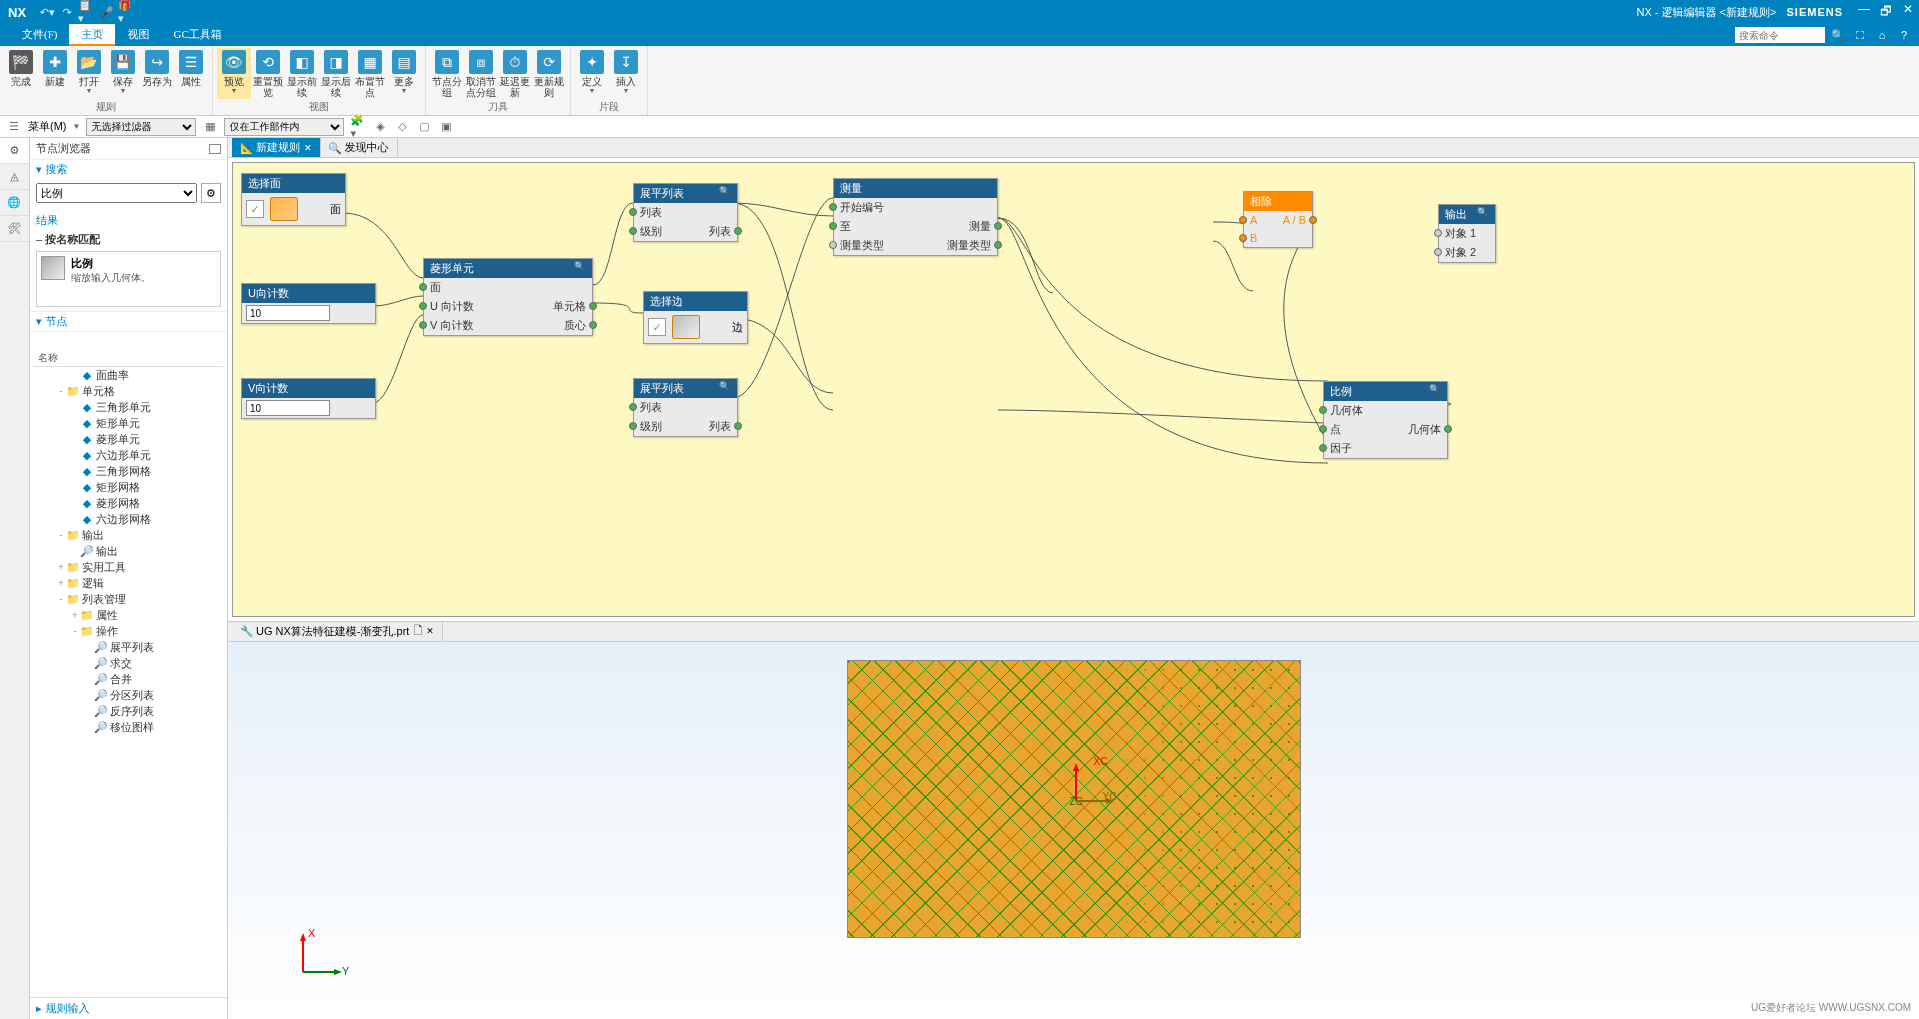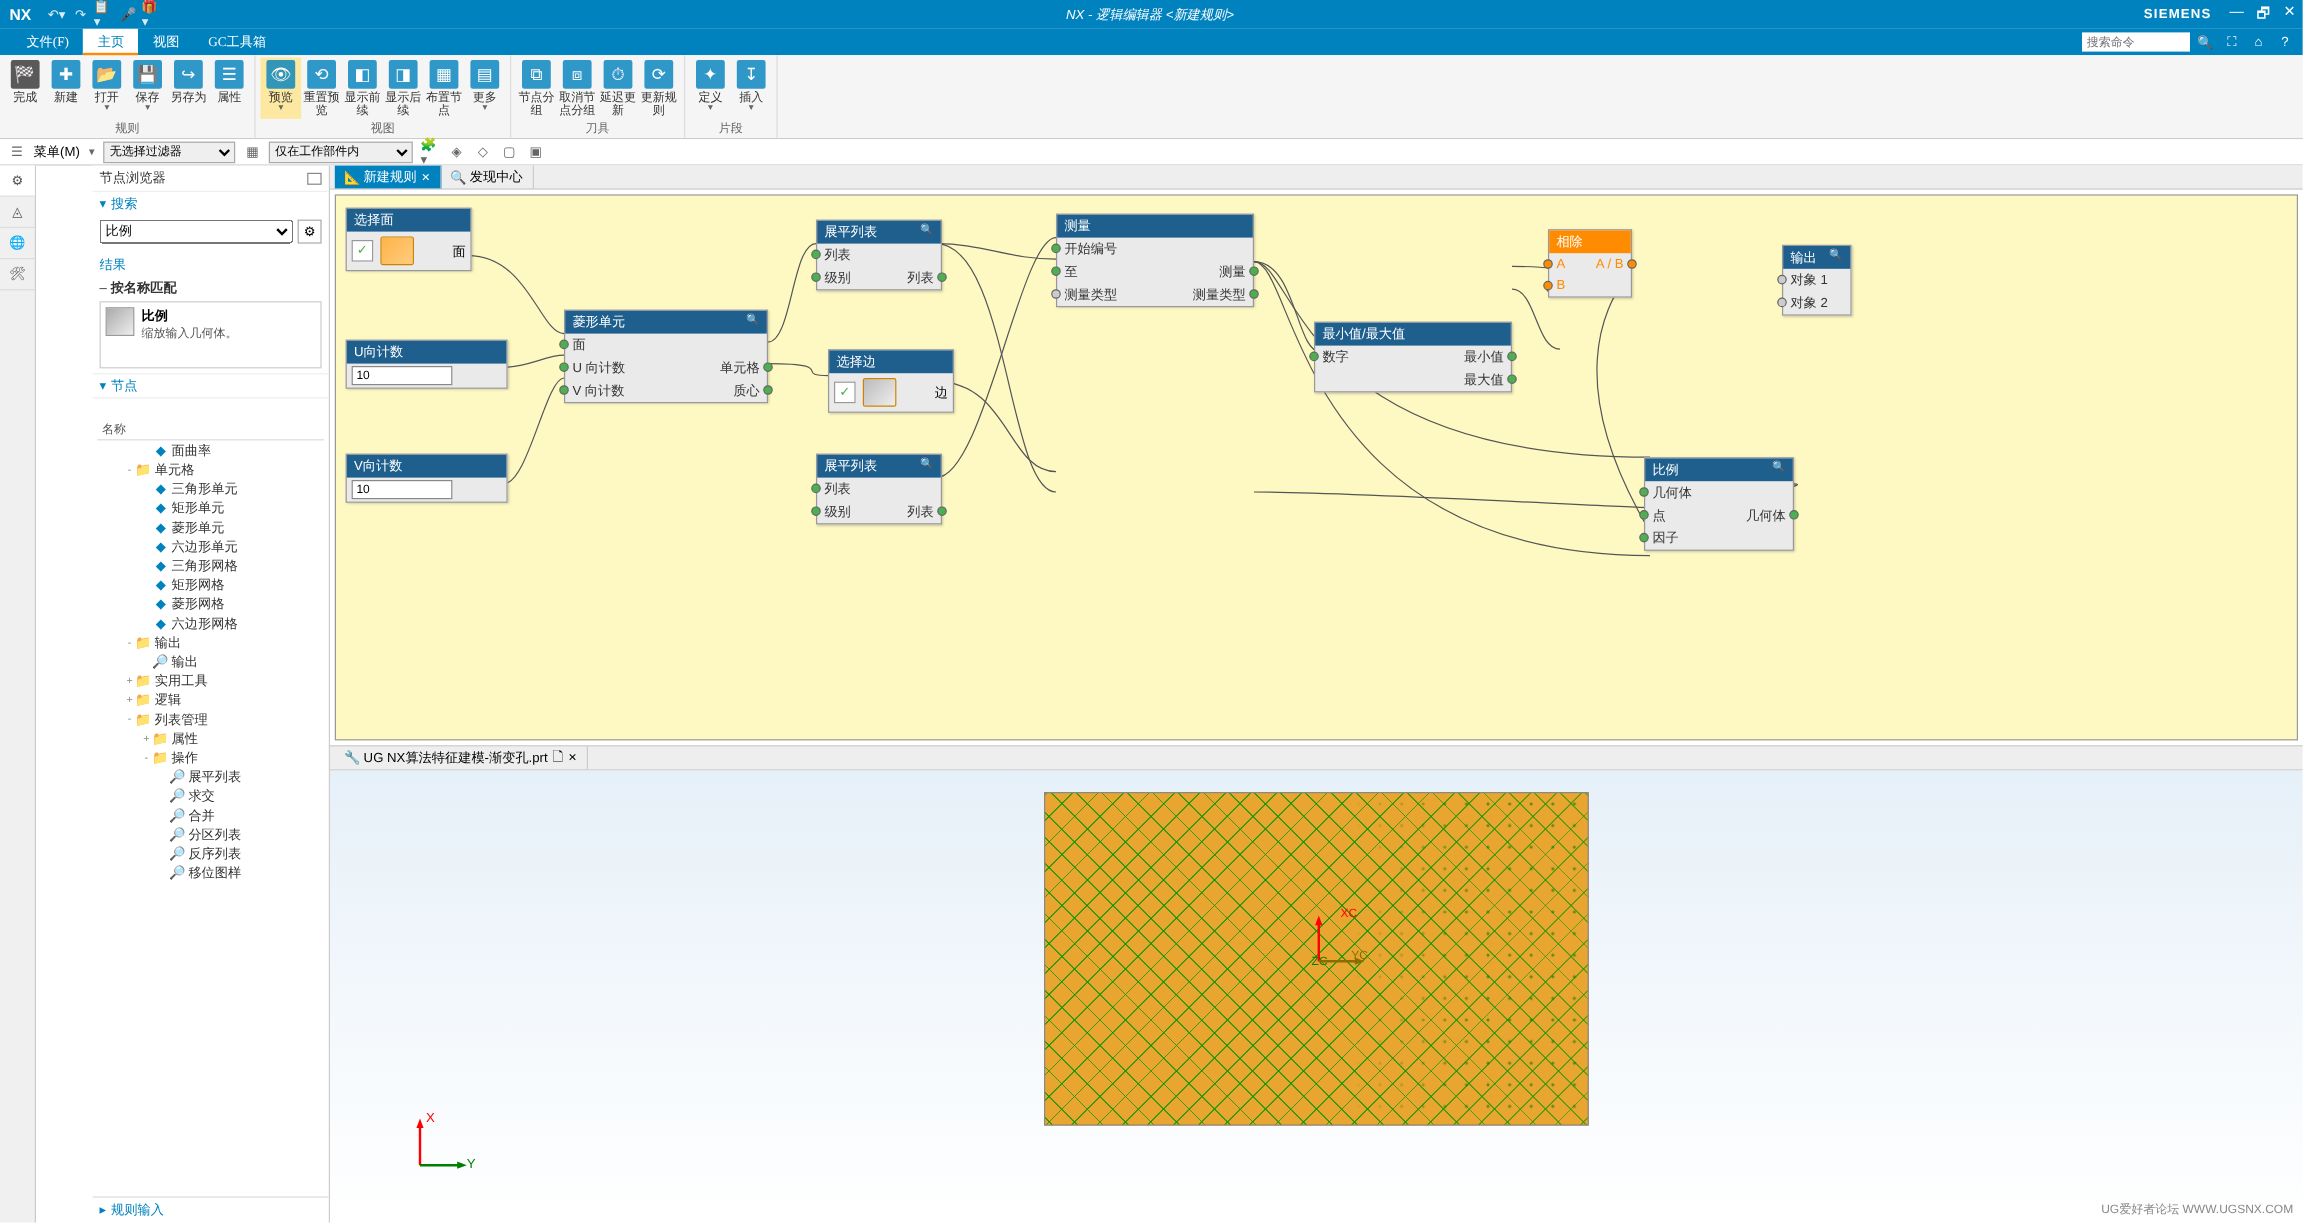--- a/index.html
+++ b/index.html
@@ -3,21 +3,21 @@
 <meta charset="utf-8">
 <style>
 * { margin: 0; padding: 0; box-sizing: border-box; font-family: "Microsoft YaHei", "Segoe UI", sans-serif; font-size: 11px; }
 body { background: #fff; overflow: hidden; width: 1919px; height: 1019px; }
 
 
 .titlebar { height: 24px; background: #0082be; color: #fff; display: flex; align-items: center; }
 .titlebar .nx-logo { font-weight: bold; padding: 0 8px; font-size: 13px; }
 .titlebar .qa-icons { display: flex; gap: 2px; padding: 0 4px; }
 .titlebar .qa-icon { width: 18px; height: 18px; display: flex; align-items: center; justify-content: center; opacity: 0.85; }
-.titlebar .title-center { flex: 1; text-align: center; font-size: 11px; font-style: italic; }
+.titlebar .title-center { flex: 1; text-align: right; font-size: 11px; }
 .titlebar .brand { padding: 0 10px; font-size: 11px; letter-spacing: 1px; font-weight: bold; }
 .titlebar .wincontrols { display: flex; }
 .titlebar .wincontrols span { width: 22px; text-align: center; font-size: 12px; }
 
 
 .menubar { height: 22px; background: #0082be; display: flex; padding-left: 10px; }
 .menubar .menu-item { color: #fff; padding: 3px 12px; font-size: 11px; font-family: Liberation Serif, serif; }
 .menubar .menu-item.active { background: #fff; color: #0082be; border-bottom: 2px solid #ff8c00; }
 .menubar .search-area { margin-left: auto; display: flex; align-items: center; padding-right: 6px; gap: 4px; }
 .menubar .search-box { width: 90px; height: 16px; background: #fff; border: none; font-size: 10px; color: #999; padding: 0 4px; }
@@ -39,21 +39,21 @@
 .filterbar select { height: 18px; font-size: 10px; border: 1px solid #aaa; }
 .filterbar .coord-ic { width:16px; height:16px; display:inline-flex; align-items:center; justify-content:center; color:#666; }
 
 
 .main { display: flex; height: calc(1019px - 24px - 22px - 70px - 22px); }
 .leftrail { width: 30px; background: #f0f0f0; border-right: 1px solid #ccc; display: flex; flex-direction: column; }
 .leftrail .rail-btn { height: 26px; display: flex; align-items: center; justify-content: center; color: #555; border-bottom: 1px solid #ddd; }
 .leftrail .rail-btn.active { background: #fff; }
 
 
-.sidepanel { width: 198px; background: #fff; border-right: 1px solid #ccc; display: flex; flex-direction: column; overflow: hidden; margin-left: 47px; }
+.sidepanel { width: 198px; background: #fff; border-right: 1px solid #ccc; display: flex; flex-direction: column; overflow: hidden; }
 .sidepanel .sp-title { padding: 3px 6px; font-size: 11px; color: #333; display: flex; align-items: center; }
 .sidepanel .sp-title .pop { margin-left: auto; border:1px solid #888; width:12px; height:10px; }
 .sp-section-hdr { padding: 2px 6px; color: #0082be; font-size: 11px; border-top: 1px solid #eee; display:flex; align-items:center; gap:4px; }
 .sp-search-row { display: flex; padding: 4px 6px; gap: 4px; }
 .sp-search-row select { flex: 1; height: 20px; }
 .sp-search-row .gear { width: 20px; height: 20px; border: 1px solid #aaa; display:flex; align-items:center; justify-content:center; }
 .sp-results { padding: 4px 6px; }
 .sp-results .match-box { border: 1px solid #ccc; padding: 4px; margin-top: 4px; display: flex; gap: 6px; height: 56px; }
 .sp-results .match-box .cube { width: 24px; height: 24px; background: linear-gradient(135deg,#aaa,#eee); border: 1px solid #999; }
 .sp-tree { flex: 1; overflow: auto; padding: 18px 4px; border-top: 1px solid #eee; }
@@ -556,37 +556,20 @@
             <span class="port out"></span>
           </div>
         <div class="grow">
             <span class="port in gray"></span>
             <span>测量类型</span>
             <span>测量类型</span>
             <span class="port out"></span>
           </div>
       </div>
 
-      <div class="gnode" style="left:815px;top:105px;width:165px">
-        <div class="ghdr">
-            <span>最小值/最大值</span>
-          </div>
-        <div class="grow">
-            <span class="port in"></span>
-            <span>数字</span>
-            <span>最小值</span>
-            <span class="port out"></span>
-          </div>
-        <div class="grow">
-            <span></span>
-            <span></span>
-            <span>最大值</span>
-            <span class="port out"></span>
-          </div>
-      </div>
 
       <div class="gnode orange" style="left:1010px;top:28px;width:70px">
         <div class="ghdr">
             <span>相除</span>
           </div>
         <div class="grow">
             <span class="port in" style="background:#ff8c00"></span>
             <span style="color:#ff8c00">A</span>
             <span style="color:#ff8c00">A / B</span>
             <span class="port out" style="background:#ff8c00"></span>

